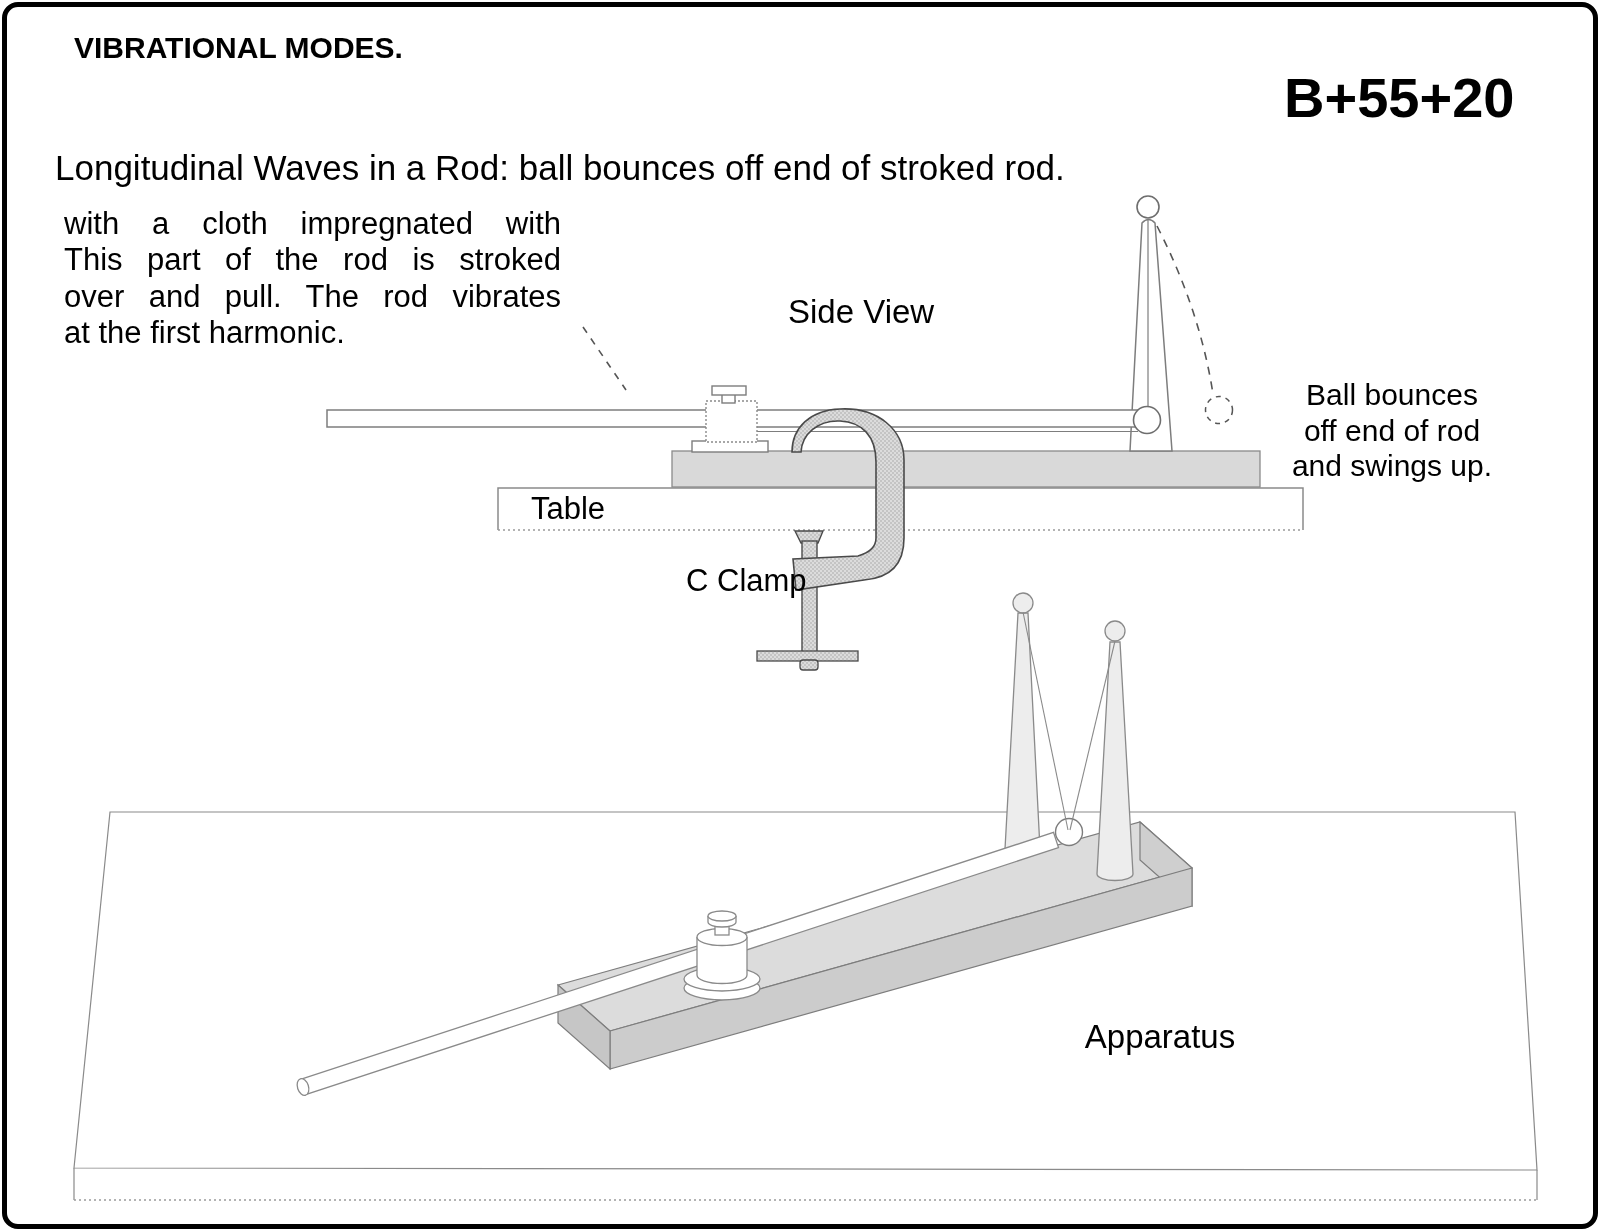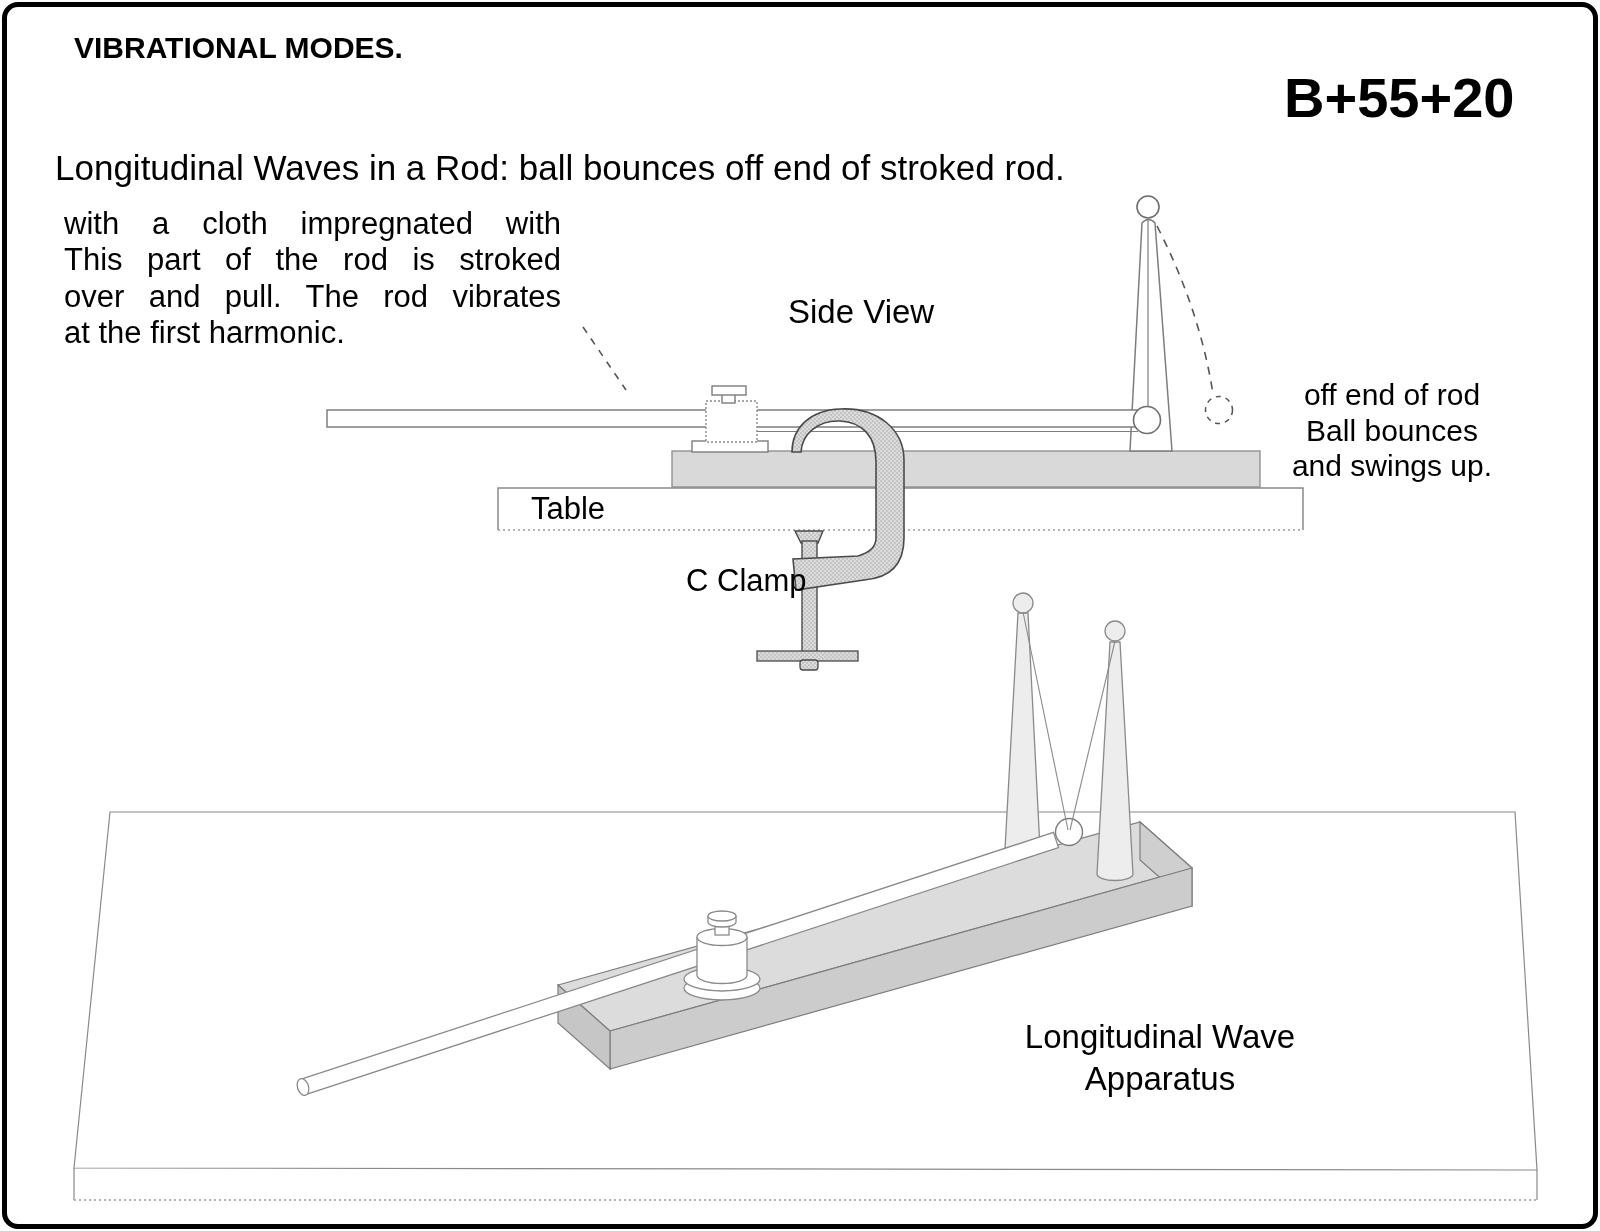--- a/index.html
+++ b/index.html
@@ -159,26 +159,25 @@
   <div class="stroke-note">
     <div class="jline">with a cloth impregnated with</div>
     <div class="jline">This part of the rod is stroked</div>
     <div class="jline">over and pull. The rod vibrates</div>
     <div class="jlast">at the first harmonic.</div>
   </div>
 
   <div class="txt side-view-label">Side View</div>
 
   <div class="ball-note">
+    <div>Ball bounces</div>
     <div>off end of rod</div>
-    <div>Ball bounces</div>
     <div>and swings up.</div>
   </div>
 
   <div class="txt table-label">Table</div>
   <div class="txt cclamp-label">C Clamp</div>
 
   <div class="apparatus-label">
-    <div>Longitudinal Wave</div>
     <div>Apparatus</div>
   </div>
 
 </div>
 
 </body></html>

